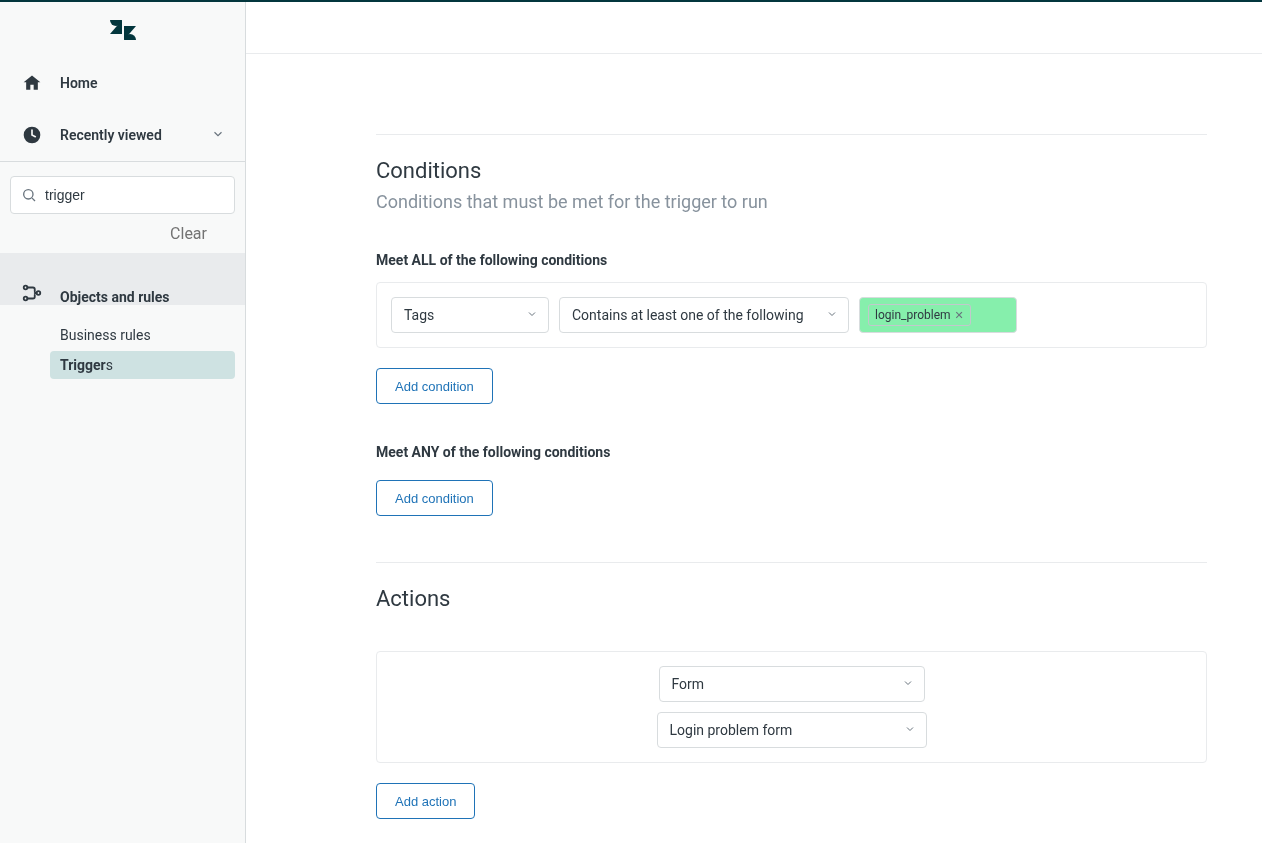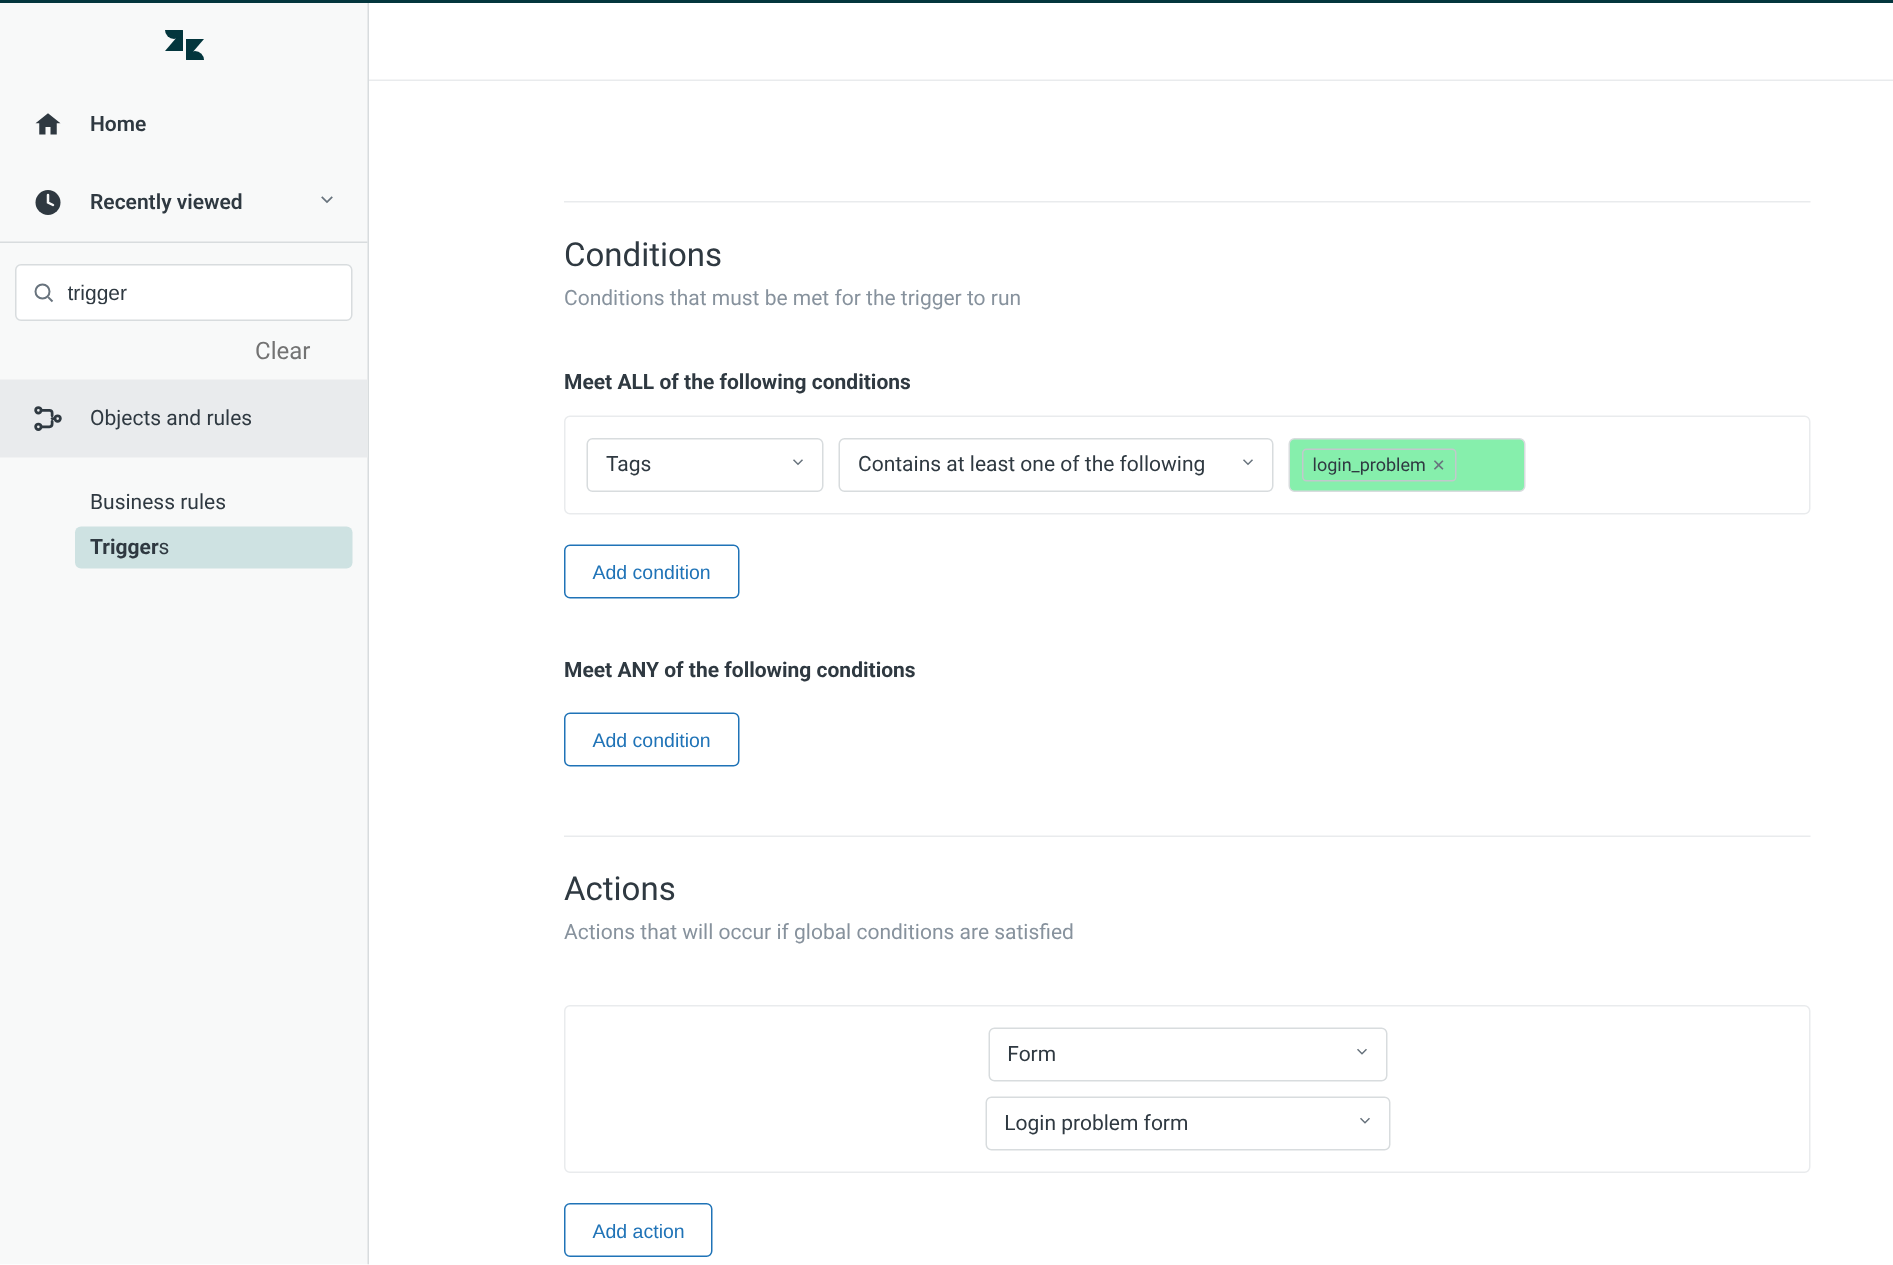--- a/index.html
+++ b/index.html
@@ -98,27 +98,27 @@
     text-align: right;
     padding: 10px 28px 10px 10px;
   }
   .clear-link {
     color: #737373;
     font-size: 16px;
     cursor: pointer;
   }
   .section-item {
     display: flex;
-    align-items: center;
+    align-items: flex-end;
     height: 52px;
     padding: 0 20px;
     background: #e9ebed;
     color: #2f3941;
     font-size: 14px;
-    font-weight: 400;
+    font-weight: 700;
   }
   .section-item .icon {
     width: 24px;
     height: 24px;
     margin-right: 16px;
     display: inline-flex;
     align-items: center;
     justify-content: center;
   }
   .sub-group {
@@ -163,21 +163,21 @@
     border-top: 1px solid #e9ebed;
     margin-top: 80px;
   }
   .sec-title {
     font-size: 22px;
     color: #2f3941;
     font-weight: 400;
     margin-top: 23px;
   }
   .sec-sub {
-    font-size: 14px;
+    font-size: 18px;
     color: #87929d;
     margin-top: 8px;
   }
   .cond-label {
     font-size: 14px;
     font-weight: 700;
     color: #2f3941;
     margin-top: 40px;
   }
   .cond-box {
@@ -388,21 +388,20 @@
       <button class="btn-outline">Add condition</button>
 
       <div class="cond-label">Meet ANY of the following conditions</div>
 
       <button class="btn-outline">Add condition</button>
 
       <hr class="hr-sec">
 
       
       <h2 class="sec-title">Actions</h2>
-      <p class="sec-sub">Actions that will occur if global conditions are satisfied</p>
 
       <div class="action-box">
         <div class="select lg">
           <span>Form</span>
           <span class="chev">
             <svg width="12" height="12" viewBox="0 0 24 24" fill="none" stroke="#68737d" stroke-width="2">
                 <polyline points="6 9 12 15 18 9"></polyline>
               </svg>
           </span>
         </div>

